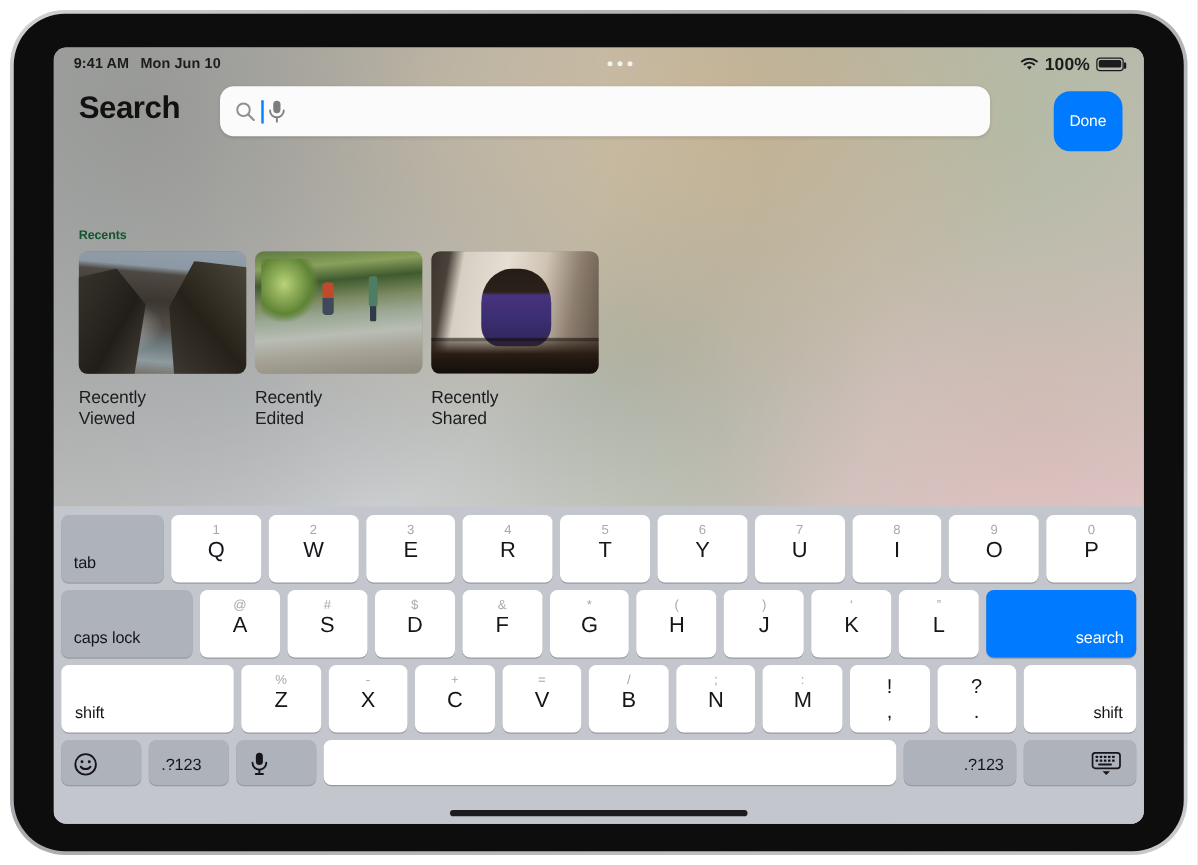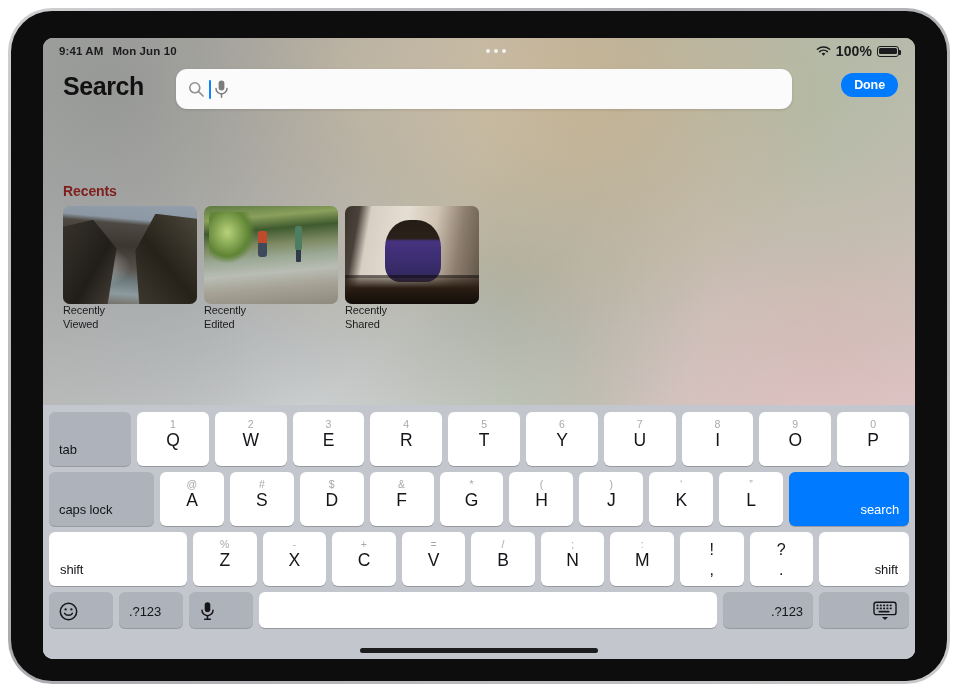--- a/index.html
+++ b/index.html
@@ -89,47 +89,47 @@
     padding: 0 11px 0 12px;
     box-shadow: 0 1px 3px rgba(0,0,0,.13);
   }
   #search-icon { width: 16px; height: 16px; flex: 0 0 16px; margin-right: 5px; opacity: .55; }
   #caret { width: 2px; height: 19px; background: #0a84ff; border-radius: 1px; margin-right: 2px; }
   #search-placeholder { flex: 1; font-size: 15.5px; color: #8b8b8f; letter-spacing: -.2px; }
   #mic-icon { width: 17px; height: 20px; opacity: .65; }
   #done-button {
     position: absolute; right: 17px; top: 9px;
     background: #007aff; color: #fff;
-    font-size: 12.5px; font-weight: bold;
-    padding: 5px 13px; border-radius: 13px;
+    font-size: 12.5px; font-weight: normal;
+    padding: 17px 13px; border-radius: 13px;
     letter-spacing: -.1px;
   }
 
   
   #chips { position: absolute; left: 133px; top: 93px; display: flex; gap: 12px; }
   .chip {
     background: rgba(250,250,250,.82);
     border-radius: 15px;
     padding: 7px 16px;
     font-size: 13.5px; color: #121212;
     letter-spacing: -.15px;
     white-space: nowrap;
   }
 
   
   #recents { position: absolute; left: 20px; top: 145px; }
-  #recents-title { font-size: 14px; font-weight: bold; color: #7f1d1d; margin-bottom: 7px; letter-spacing: -.1px; }
+  #recents-title { font-size: 10px; font-weight: bold; color: #14532d; margin-bottom: 7px; letter-spacing: -.1px; }
   #recents-row { display: flex; gap: 7px; }
   .recent-item { width: 134px; }
   .recent-thumb {
     width: 134px; height: 98px; border-radius: 7px; overflow: hidden;
     position: relative;
   }
   .recent-label {
-    margin-top: 0; font-size: 11px; color: #1c1c1e; line-height: 1.23;
+    margin-top: 10px; font-size: 14px; color: #1c1c1e; line-height: 1.23;
     letter-spacing: -.1px;
   }
 
   
   .thumb-cliffs {
     background:
       radial-gradient(ellipse at 22% 62%, rgba(250,250,250,.55) 0%, rgba(250,250,250,0) 26%),
       linear-gradient(185deg, #93a0ab 0%, #8c98a4 17%, #4e4a43 22%, #3b362f 42%, #55504a 62%, #6d7a7d 74%, #8e9b9e 86%, #6d6258 100%),
       #4a463f;
     position: relative;

